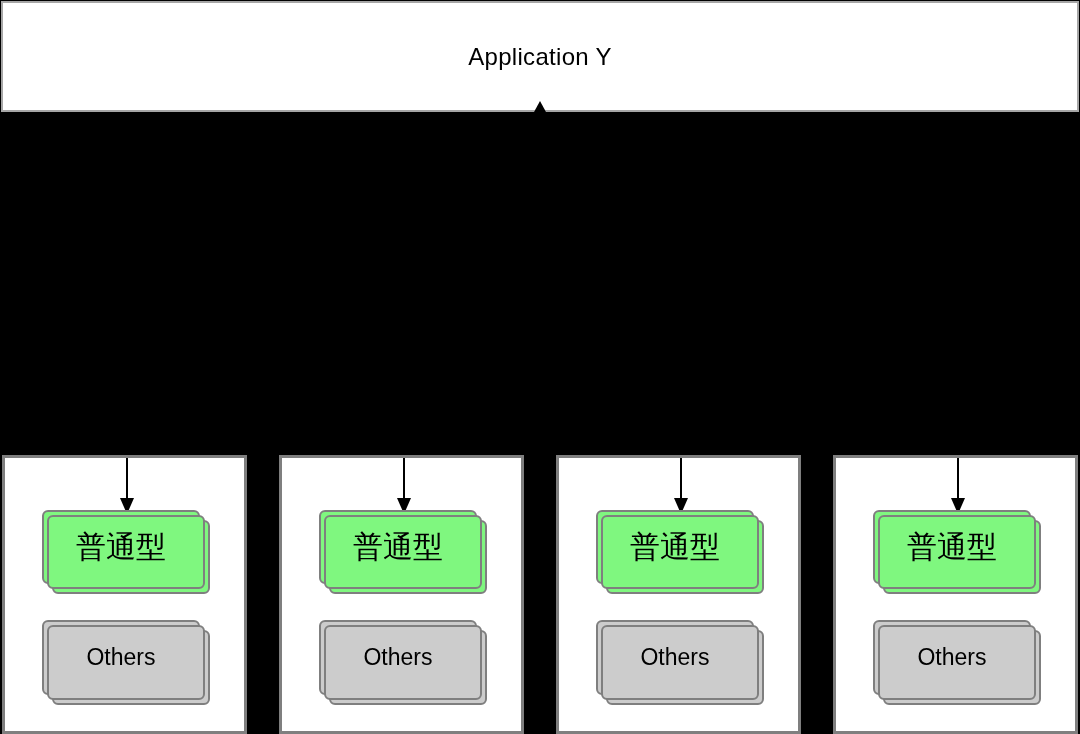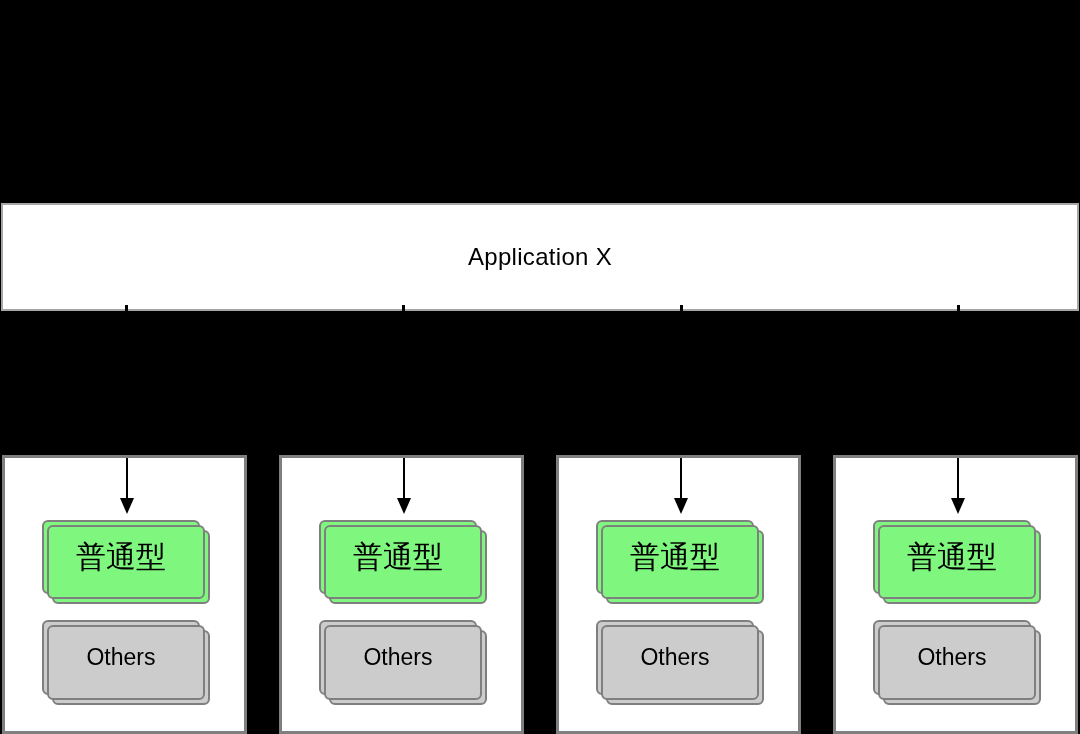--- a/index.html
+++ b/index.html
@@ -57,37 +57,37 @@
     display:flex;align-items:center;justify-content:center;
     z-index:1;
   }
   .stack::before,.stack::after{
     content:"";position:absolute;inset:-2px;
     border:2px solid #7f7f7f;border-radius:6px;
     background:inherit;z-index:-1;
   }
   .stack::before{transform:translate(5px,5px);}
   .stack::after{transform:translate(10px,10px);z-index:-2;}
-  .stack.green{background:#7ff77f;top:62px;height:74px;}
+  .stack.green{background:#7ff77f;top:52px;height:74px;}
   .stack.gray{background:#cccccc;top:162px;height:75px;}
   .stack .card-label{font-size:23px;color:#000;}
   .stack.green .card-label{font-size:30px;}
 </style>
 </head>
 <body>
 
 <div class="canvas">
 
+  <div class="app-box" id="app-y">
+    <span class="app-label">Application Y</span>
+  </div>
 
   <div class="arrow-tip-up" style="left:534px;top:101px;"></div>
   <div class="tick" style="left:538px;top:198px;"></div>
 
-  <div class="app-box" id="app-x">
-    <span class="app-label">Application X</span>
-  </div>
 
   <div class="tick" style="left:125px;top:305px;"></div>
   <div class="tick" style="left:402px;top:305px;"></div>
   <div class="tick" style="left:680px;top:305px;"></div>
   <div class="tick" style="left:957px;top:305px;"></div>
 
   <div class="panel" style="left:2px;">
     <div class="arrow-line" style="left:121px;"></div>
     <div class="arrow-head" style="left:115px;"></div>
     <div class="stack green">

